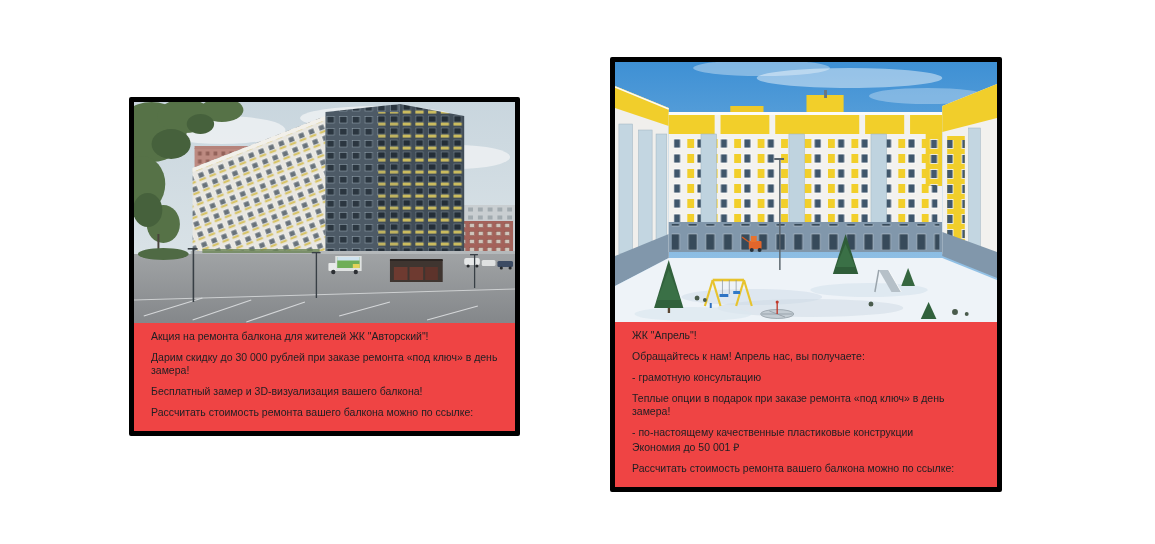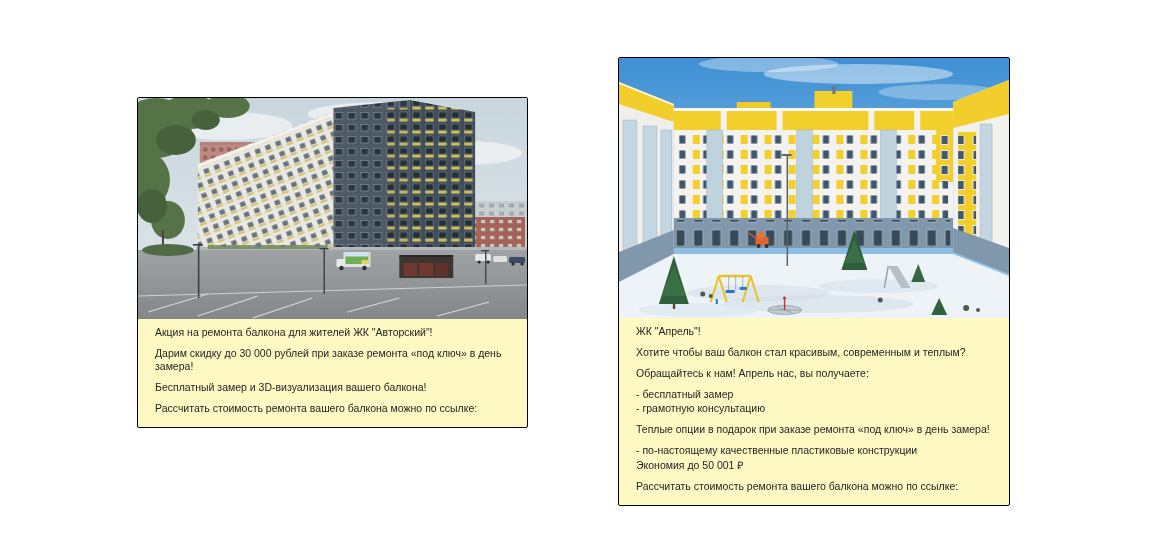--- a/index.html
+++ b/index.html
@@ -1,19 +1,19 @@
 <!DOCTYPE html>
 <html><head>
 <meta charset="utf-8">
 <style>
   html,body{margin:0;padding:0;background:#ffffff;}
   body{width:1155px;height:544px;position:relative;overflow:hidden;
        font-family:"Liberation Sans",sans-serif;}
-  .card{position:absolute;background:#fef9c3;border:1px solid #000000;border-radius:2px;
-        box-sizing:border-box;margin-left:8px;}
+  .card{position:absolute;background:#ef4444;border:5px solid #000000;border-radius:2px;
+        box-sizing:border-box;}
   .card-a{left:129px;top:97px;width:391px;}
   .card-b{left:610px;top:57px;width:392px;}
   .photo{margin:0;display:block;line-height:0;}
   .photo svg{display:block;width:100%;}
   .photo-a svg{height:221px;}
   .photo-b svg{height:260px;}
   .body{padding:7px 17px 12px 17px;}
   .para{margin:0;font-size:10.5px;line-height:13px;color:#1d1f23;}
   .para + .para{margin-top:8px;}
   .para.li + .para.li{margin-top:1px;}
@@ -300,22 +300,20 @@
             <circle cx="348" cy="250" r="3"></circle>
           <circle cx="360" cy="252" r="2"></circle>
         </g>
         <rect x="97" y="241" width="2" height="5" fill="#2d6fc0"></rect>
       </g>
     </svg>
   </figure>
 
   <div class="body">
     <p class="para">ЖК "Апрель"!</p>
-    <p class="para">Хотите чтобы ваш балкон стал красивым, современным и теплым?</p>
     <p class="para">Обращайтесь к нам! Апрель нас, вы получаете:</p>
-    <p class="para li">- бесплатный замер</p>
     <p class="para li">- грамотную консультацию</p>
     <p class="para">Теплые опции в подарок при заказе ремонта «под ключ» в день замера!</p>
     <p class="para li">- по-настоящему качественные пластиковые конструкции</p>
     <p class="para tight">Экономия до 50 001 ₽</p>
     <p class="para">Рассчитать стоимость ремонта вашего балкона можно по ссылке:</p>
   </div>
 </article>
 
 </body></html>

